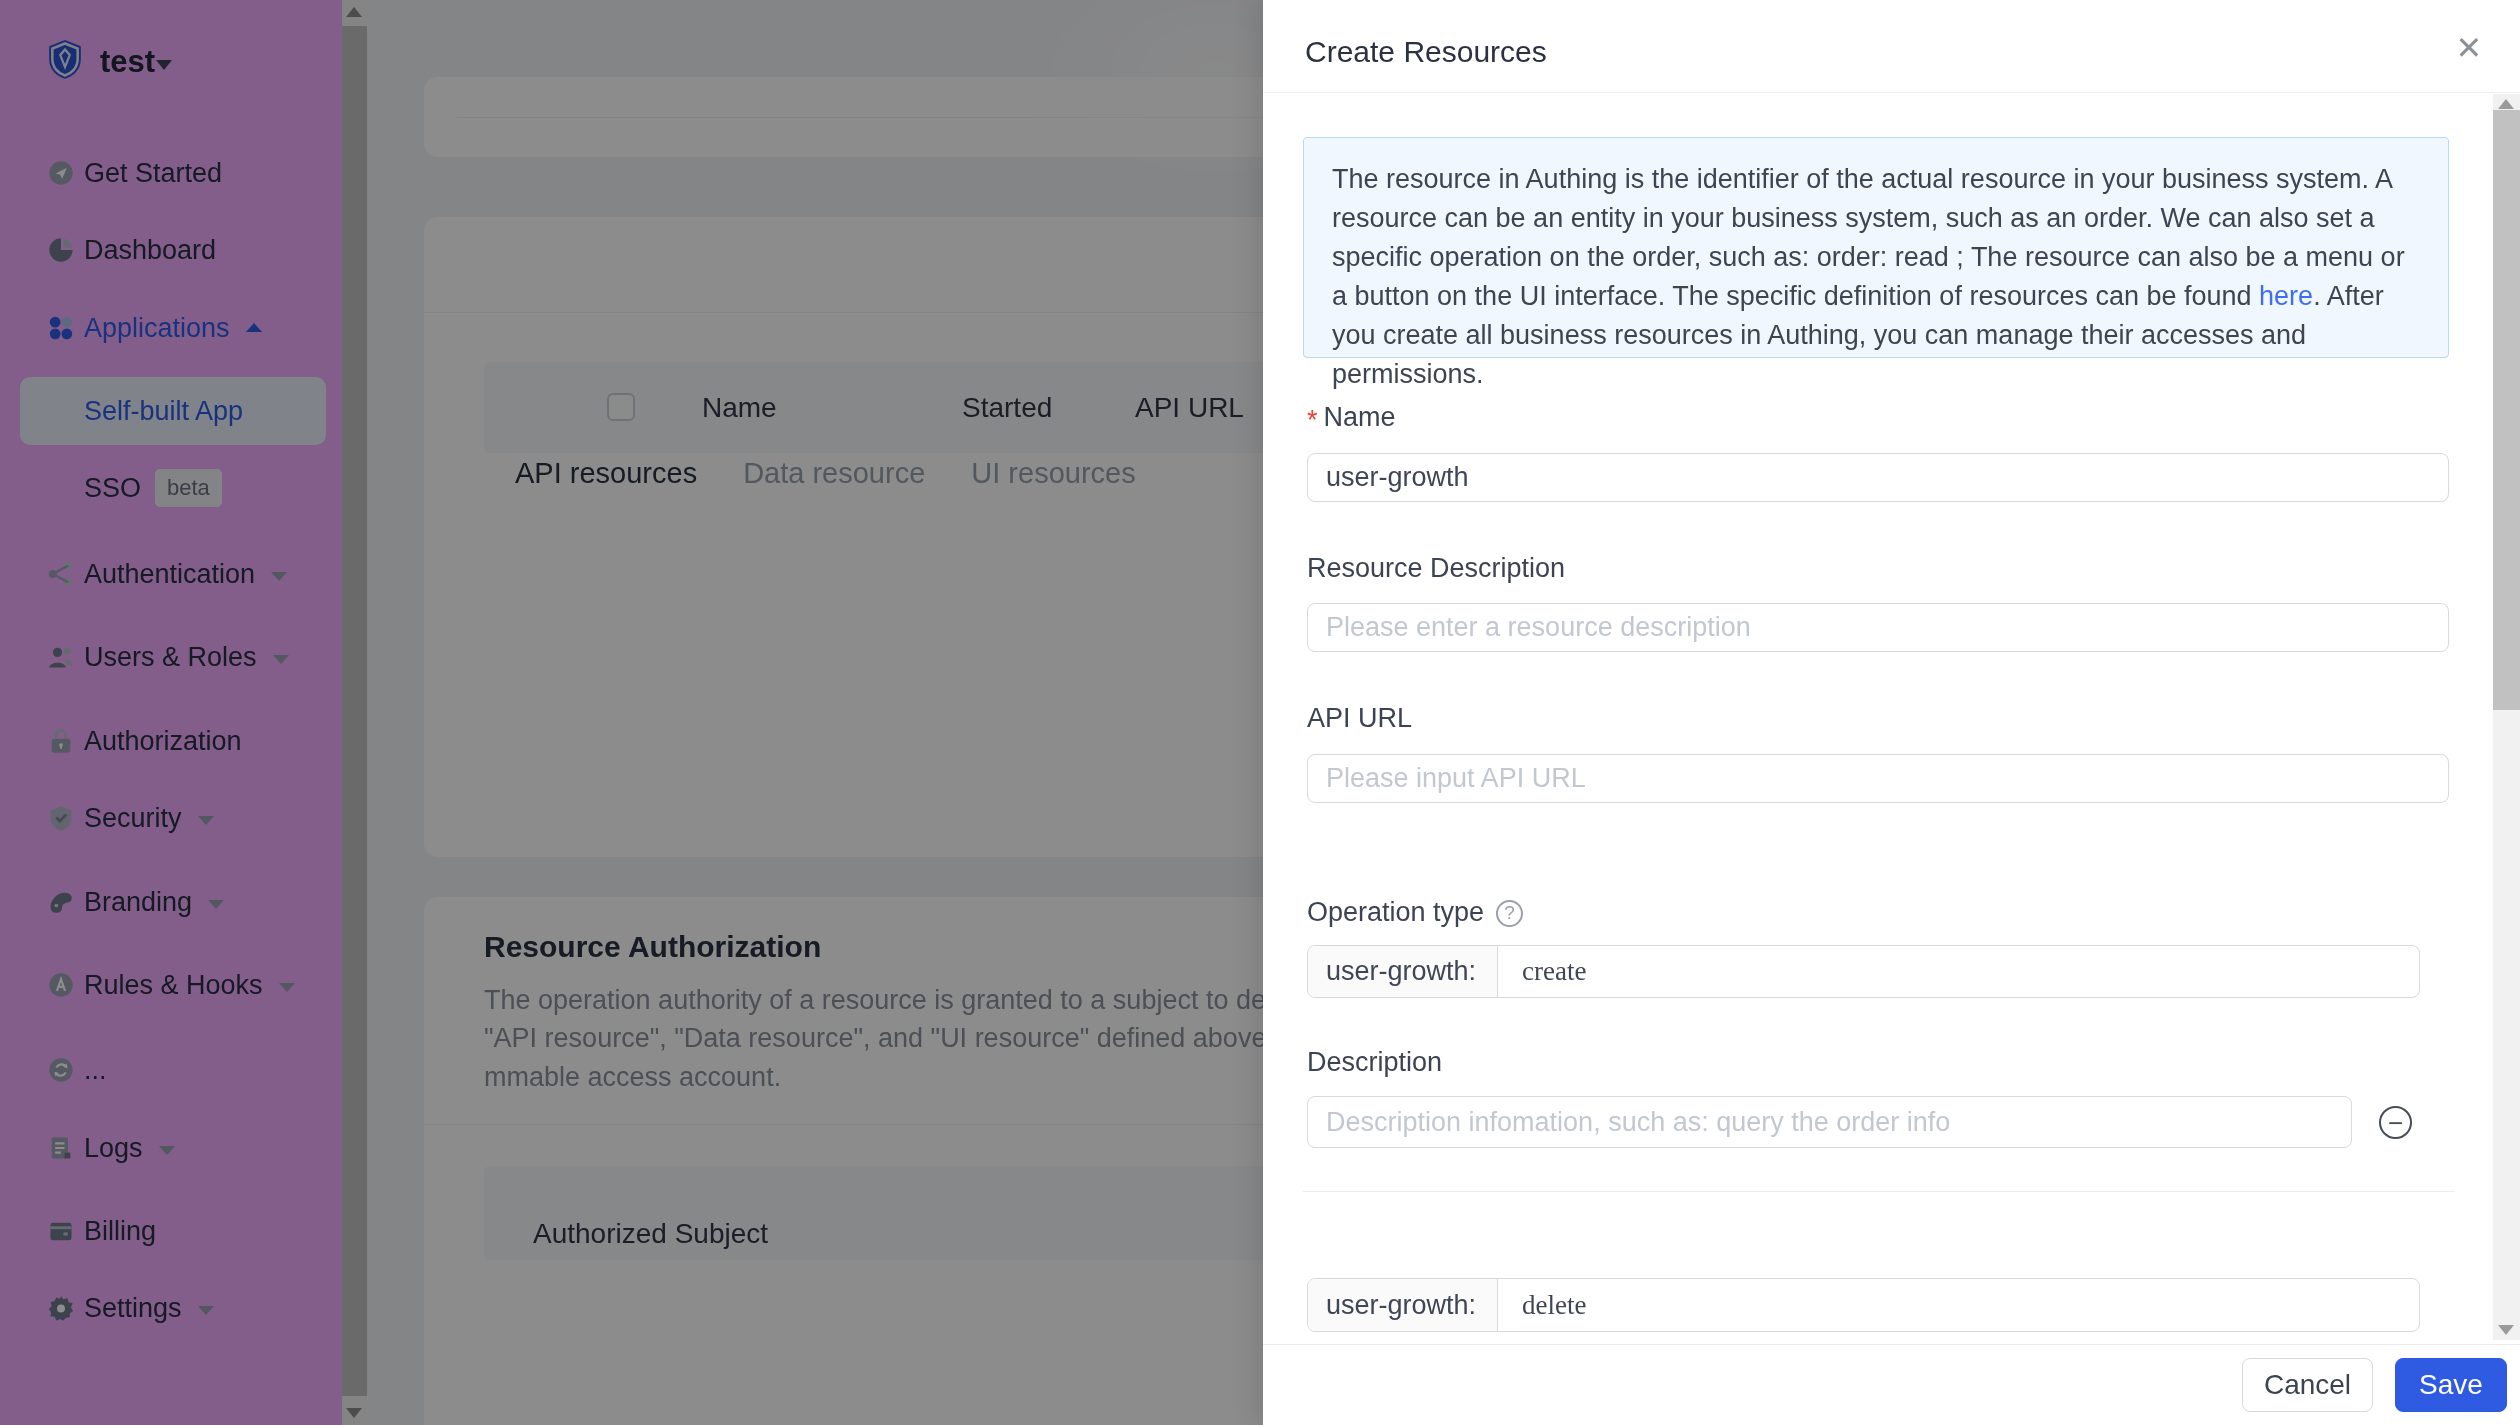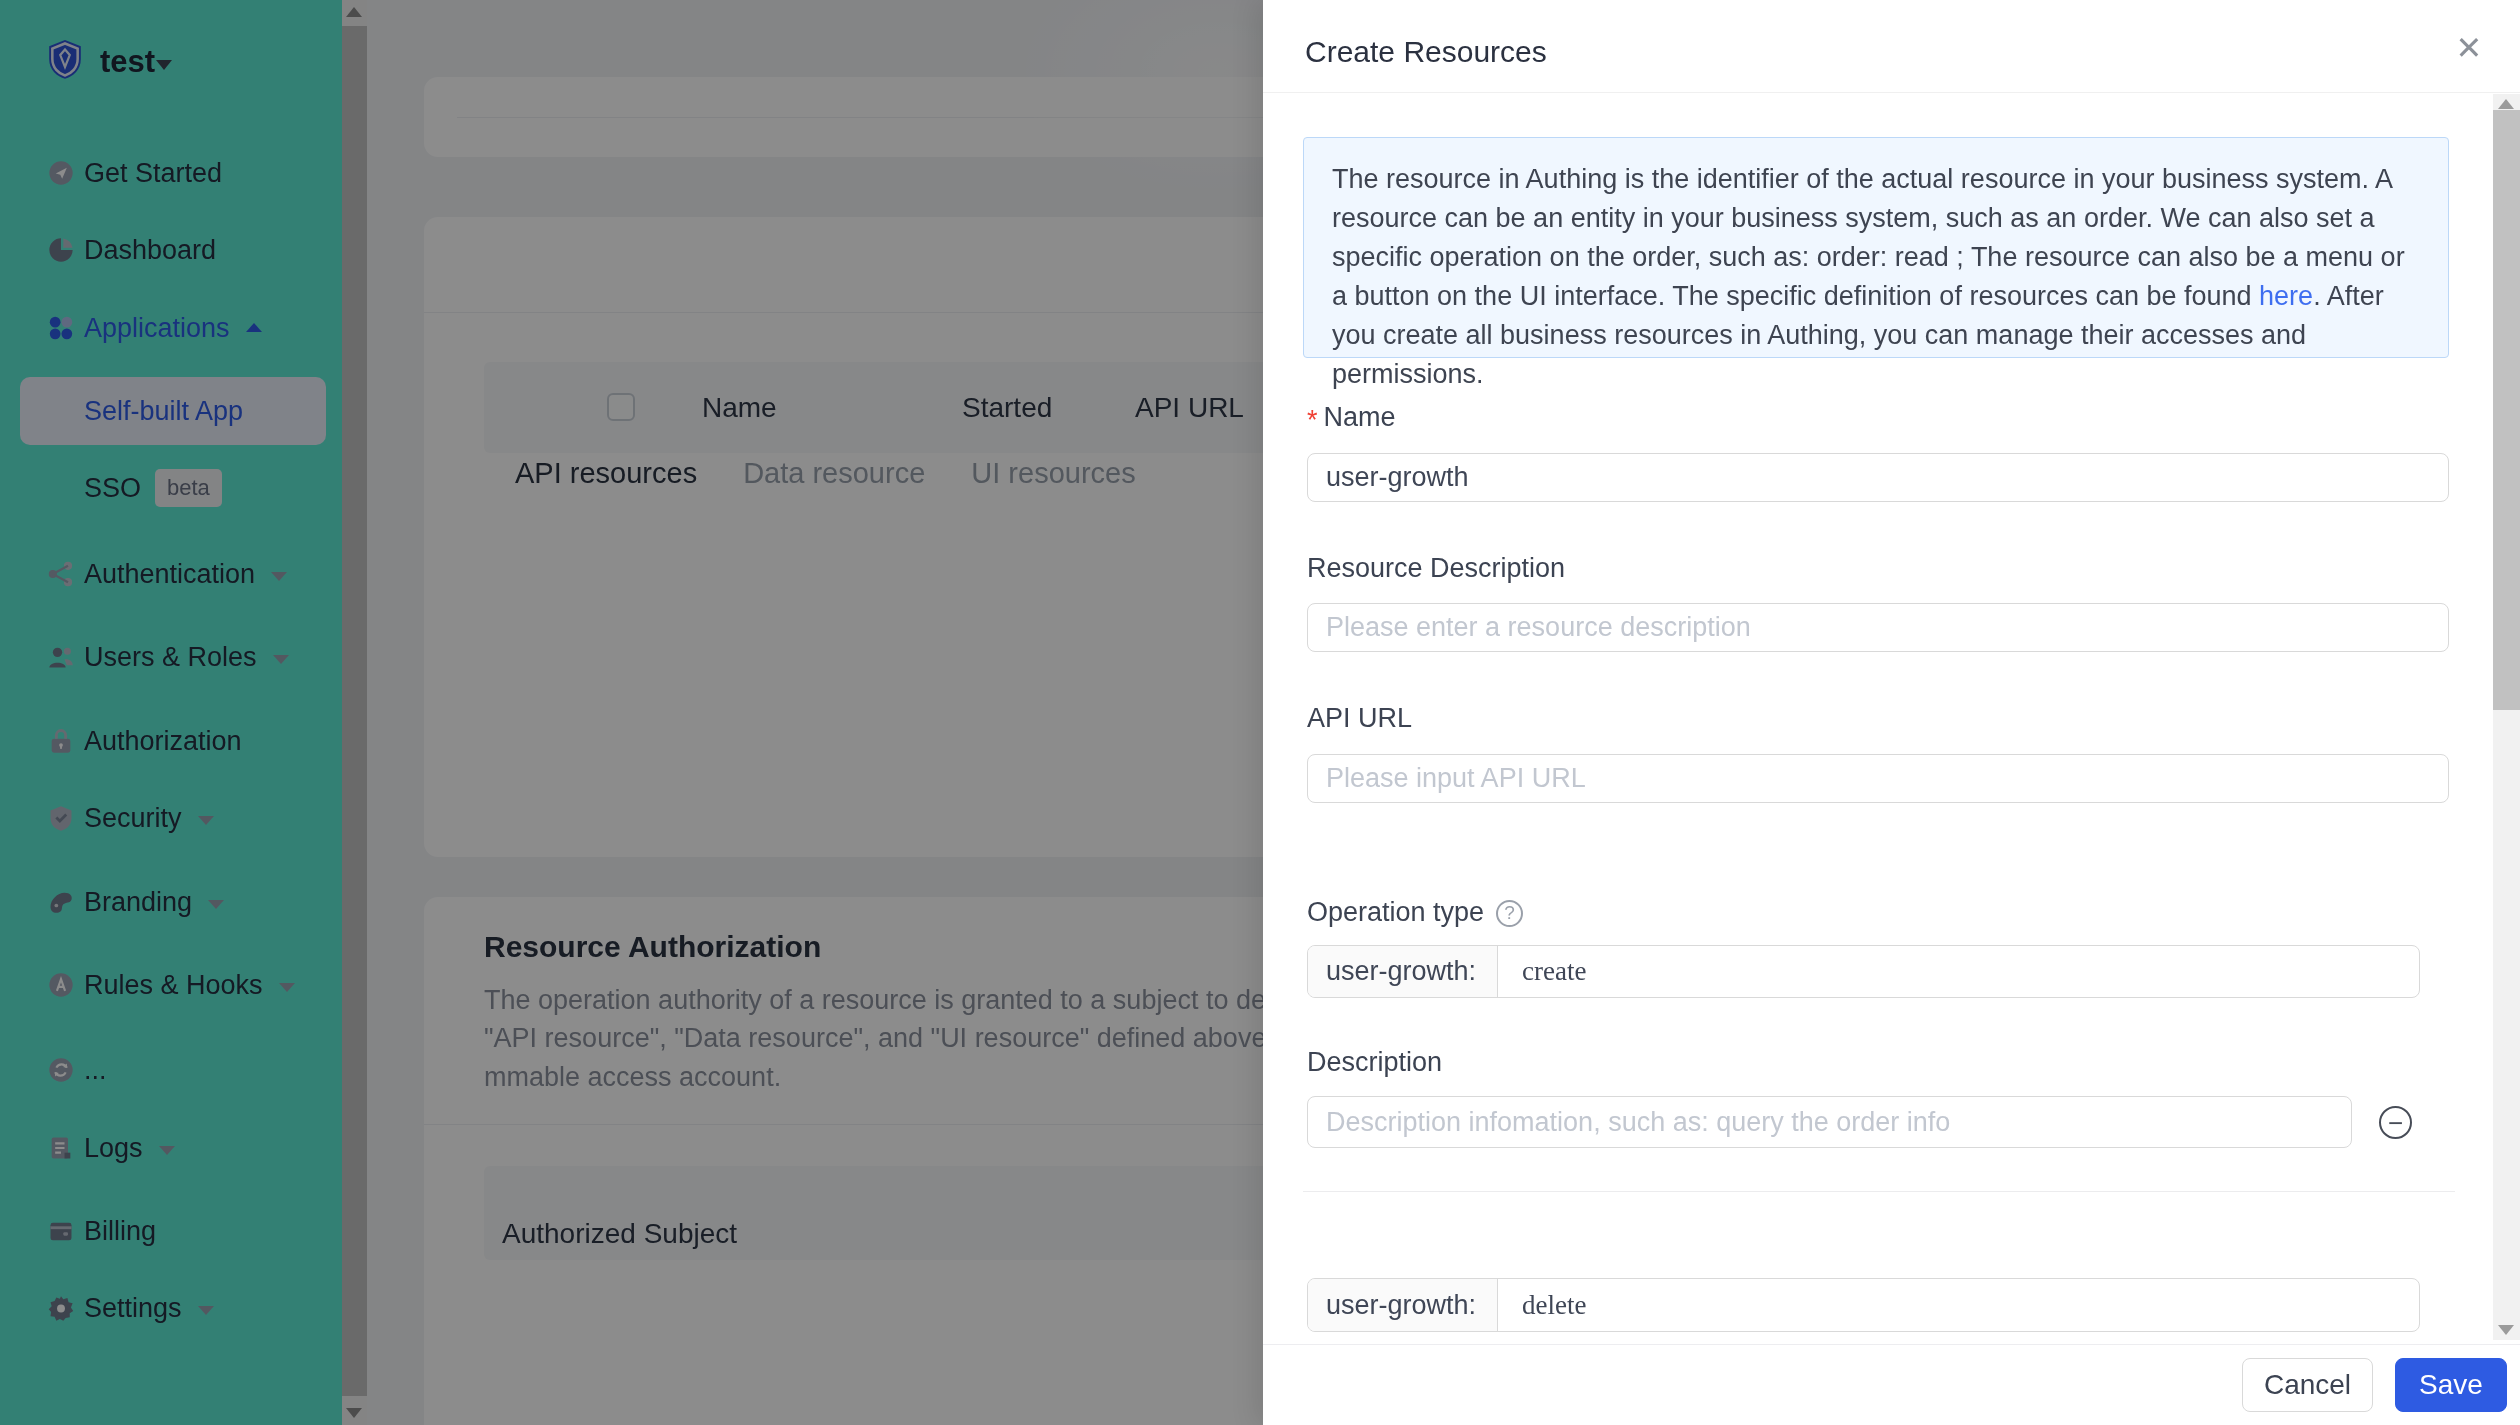--- a/index.html
+++ b/index.html
@@ -1,20 +1,20 @@
 <!DOCTYPE html>
 <html><head>
 <meta charset="utf-8">
 <style>
   * { margin:0; padding:0; box-sizing:border-box; }
   html,body { width:2520px; height:1425px; overflow:hidden;
     font-family:"Liberation Sans", sans-serif; background:#f0f2f5; }
 
   
-  .sidebar { position:absolute; left:0; top:0; width:342px; height:1425px; background:#5eead4; z-index:10; }
+  .sidebar { position:absolute; left:0; top:0; width:342px; height:1425px; background:#f0abfc; z-index:10; }
   .logo-row { position:absolute; left:0; top:30px; width:342px; height:72px; }
   .logo-shield { position:absolute; left:46px; top:8px; }
   .logo-text { position:absolute; left:100px; top:14px; font-size:31px; font-weight:bold; color:#20283a; }
   .logo-chev { position:absolute; left:156px; top:30px; width:0; height:0;
     border-left:8px solid transparent; border-right:8px solid transparent; border-top:10px solid #3d4453; }
   .side-item { position:absolute; left:0; width:342px; height:56px; display:flex; align-items:center; cursor:pointer; }
   .side-item .s-icon { position:absolute; left:46px; width:30px; height:30px; display:flex; align-items:center; justify-content:center; }
   .side-item .lbl { margin-left:84px; font-size:27px; color:#273043; white-space:nowrap; }
   .side-item.blue .lbl { color:#2e5ce6; }
   .chev { width:0; height:0; border-left:8px solid transparent; border-right:8px solid transparent;
@@ -295,21 +295,21 @@
     </div>
   </div>
 
   <div class="card" style="top:897px; height:600px;">
     <div class="ra-title" style="left:60px; top:33px;">Resource Authorization</div>
     <div class="ra-line" style="left:60px; top:88px;">The operation authority of a resource is granted to a subject to def</div>
     <div class="ra-line" style="left:60px; top:126px;">"API resource", "Data resource", and "UI resource" defined above. T</div>
     <div class="ra-line" style="left:60px; top:165px;">mmable access account.</div>
     <div class="hline" style="left:0; right:0; top:227px;"></div>
     <div class="thead" style="left:60px; top:269px; right:30px; height:94px;">
-      <span class="th" style="left:18px;margin-top:42px;">Authorized Subject</span>
+      <span class="th" style="left:49px;margin-top:42px;">Authorized Subject</span>
     </div>
   </div>
 </div>
 
 <div class="mask"></div>
 
 <div class="drawer">
   <div class="drawer-header">
     <span class="drawer-title">Create Resources</span>
     <button class="drawer-close">✕</button>

